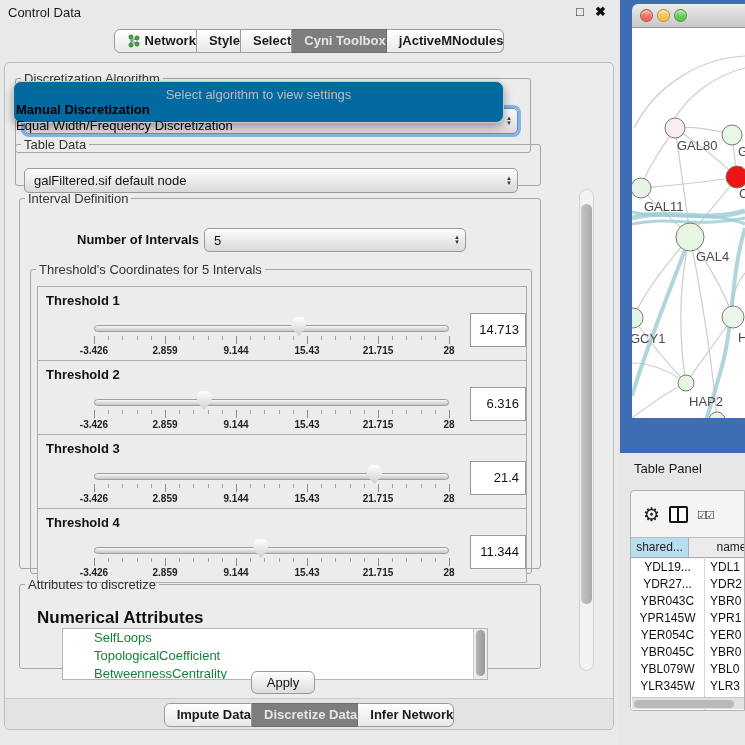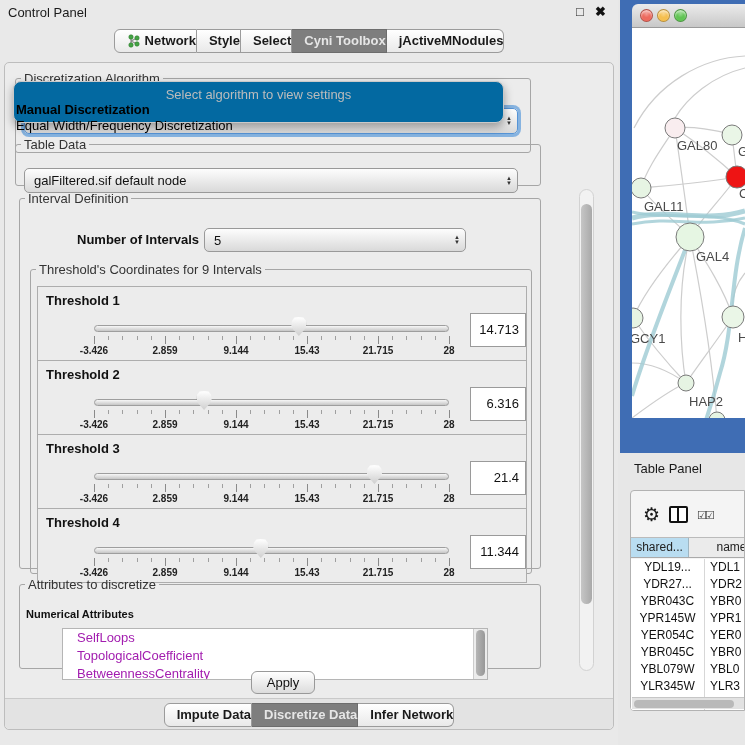--- a/index.html
+++ b/index.html
@@ -66,21 +66,21 @@
   .th-ticklabels { position:absolute; left:56px; top:58px; width:355px; height:12px; }
   .ticklabel { position:absolute; transform:translateX(-50%); font-size:10px; font-weight:bold; color:#222; white-space:nowrap; }
   .th-value { position:absolute; left:432px; top:26px; width:56px; height:34px; background:#fff;
               border:1px solid #9a9a9a; font-size:13px; color:#111; text-align:right;
               line-height:32px; padding-right:6px; }
 
   
   .attr-heading { position:absolute; left:6px; top:16px; font-size:13px; }
   .listbox { position:absolute; left:42px; top:36px; width:426px; height:52px; background:#fff;
              border:1px solid #b5b5b5; overflow:hidden; }
-  .attr-item { font-size:13px; color:#a21caf; padding-left:14px; line-height:18px; white-space:nowrap; }
+  .attr-item { font-size:13px; color:#15803d; padding-left:31px; line-height:18px; white-space:nowrap; }
   .list-vscroll { position:absolute; right:0; top:0; width:14px; height:52px; background:#ececec; border-left:1px solid #ccc; }
   .list-thumb { position:absolute; left:2px; top:1px; width:9px; height:46px; background:linear-gradient(90deg,#b5b5b5,#989898); border-radius:5px; }
 
   .apply-btn { position:absolute; left:246px; top:608px; width:64px; height:23px;
                background:linear-gradient(#ffffff,#dcdcdc); border:1px solid #999; border-radius:6px;
                font-size:13px; color:#111; font-family:"Liberation Sans",sans-serif; }
 
   .main-vscroll { position:absolute; left:574px; top:126px; width:15px; height:482px;
                   background:#f2f2f2; border:1px solid #d2d2d2; border-radius:8px; }
   .main-thumb { position:absolute; left:1px; top:14px; width:11px; height:400px;
@@ -117,21 +117,21 @@
 
   svg text { font-family:"Liberation Sans",sans-serif; }
 </style>
 </head>
 <body>
 
 <div id="app">
 
   <div id="control-panel">
     <div class="cp-titlebar">
-      <span class="cp-title">Control Panel</span>
+      <span class="cp-title">Control Data</span>
       <span class="cp-float">□</span>
       <span class="cp-close">✖</span>
     </div>
 
     <div id="top-tabs" class="segmented">
         <div class="seg">
           <svg width="13" height="14">
             <path d="M4,3 L4,11 M4,7 L10,4 M4,7 L10,10" stroke="#8a8a8a" stroke-width="1.2" fill="none"></path>
             <circle cx="4" cy="3" r="2.2" fill="#44a344" stroke="#2c7a2c" stroke-width="0.6"></circle>
             <circle cx="4" cy="11" r="2.2" fill="#44a344" stroke="#2c7a2c" stroke-width="0.6"></circle>
@@ -190,21 +190,21 @@
         <legend class="green">Interval Definition</legend>
         <span class="bold" style="position:absolute; left:57px; top:26px; font-size:13px;">Number of Intervals</span>
         <div class="combo" style="left:184px; top:22px; width:262px; height:24px;">
           <span class="combo-text">5</span>
           <span class="spinner">
             <span>▲</span>
               <span>▼</span>
           </span>
         </div>
         <fieldset class="grp" style="left:10px; top:56px; width:502px; height:312px;">
-          <legend class="blue">Threshold's Coordinates for 9 Intervals</legend>
+          <legend class="blue">Threshold's Coordinates for 5 Intervals</legend>
           <div id="threshold-rows">
               <div class="th-row">
                 <div class="th-label">Threshold 1</div>
                 <div class="th-track"></div>
                 <div class="th-thumb" style="left: 253.405px;"></div>
                 <div class="th-ticks">
                   <div class="tick major" style="left: 0%;"></div>
                   <div class="tick minor" style="left: 4%;"></div>
                   <div class="tick minor" style="left: 8%;"></div>
                   <div class="tick minor" style="left: 12%;"></div>
@@ -366,21 +366,21 @@
                   <span class="ticklabel" style="left: 100%;">28</span>
                 </div>
                 <div class="th-value">11.344</div>
               </div>
             </div>
         </fieldset>
       </fieldset>
 
       <fieldset class="grp" style="left:14px; top:514px; width:522px; height:92px;">
         <legend class="blue">Attributes to discretize</legend>
-        <div class="attr-heading bold" style="font-size:11px;">Numerical Attributes</div>
+        <div class="attr-heading bold" style="font-size:17px;margin-left:11px;">Numerical Attributes</div>
         <div class="listbox">
           <div id="attr-items">
               <div class="attr-item">SelfLoops</div>
               <div class="attr-item">TopologicalCoefficient</div>
               <div class="attr-item">BetweennessCentrality</div>
             </div>
           <div class="list-vscroll">
             <div class="list-thumb"></div>
           </div>
         </div>

